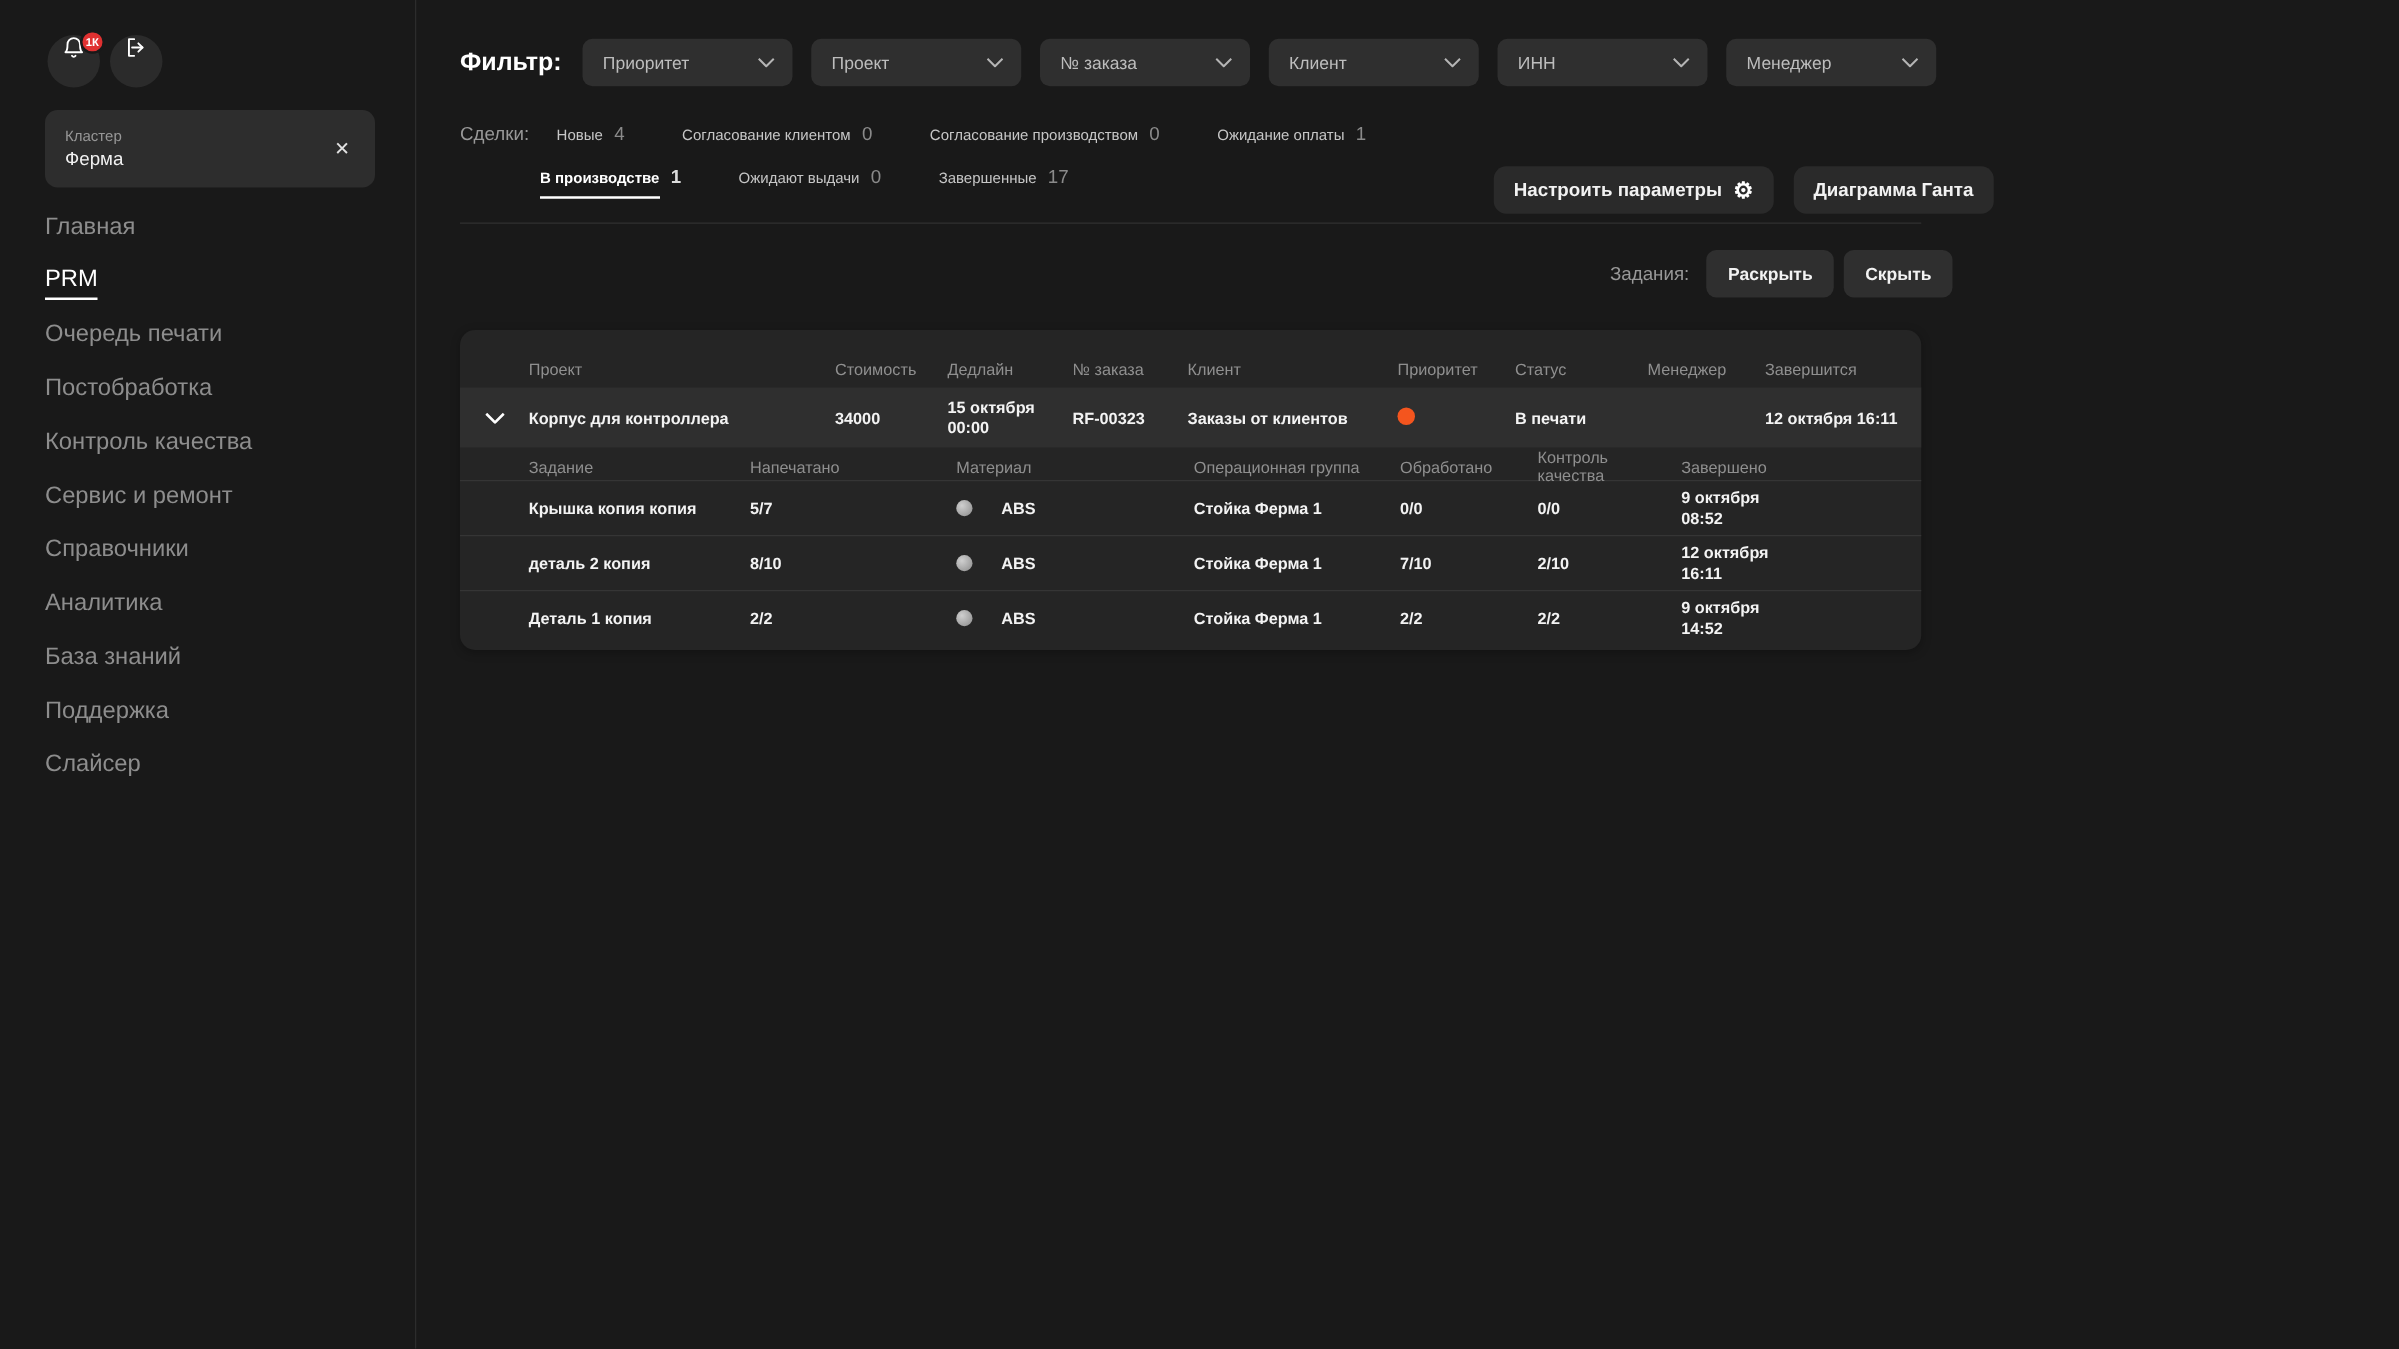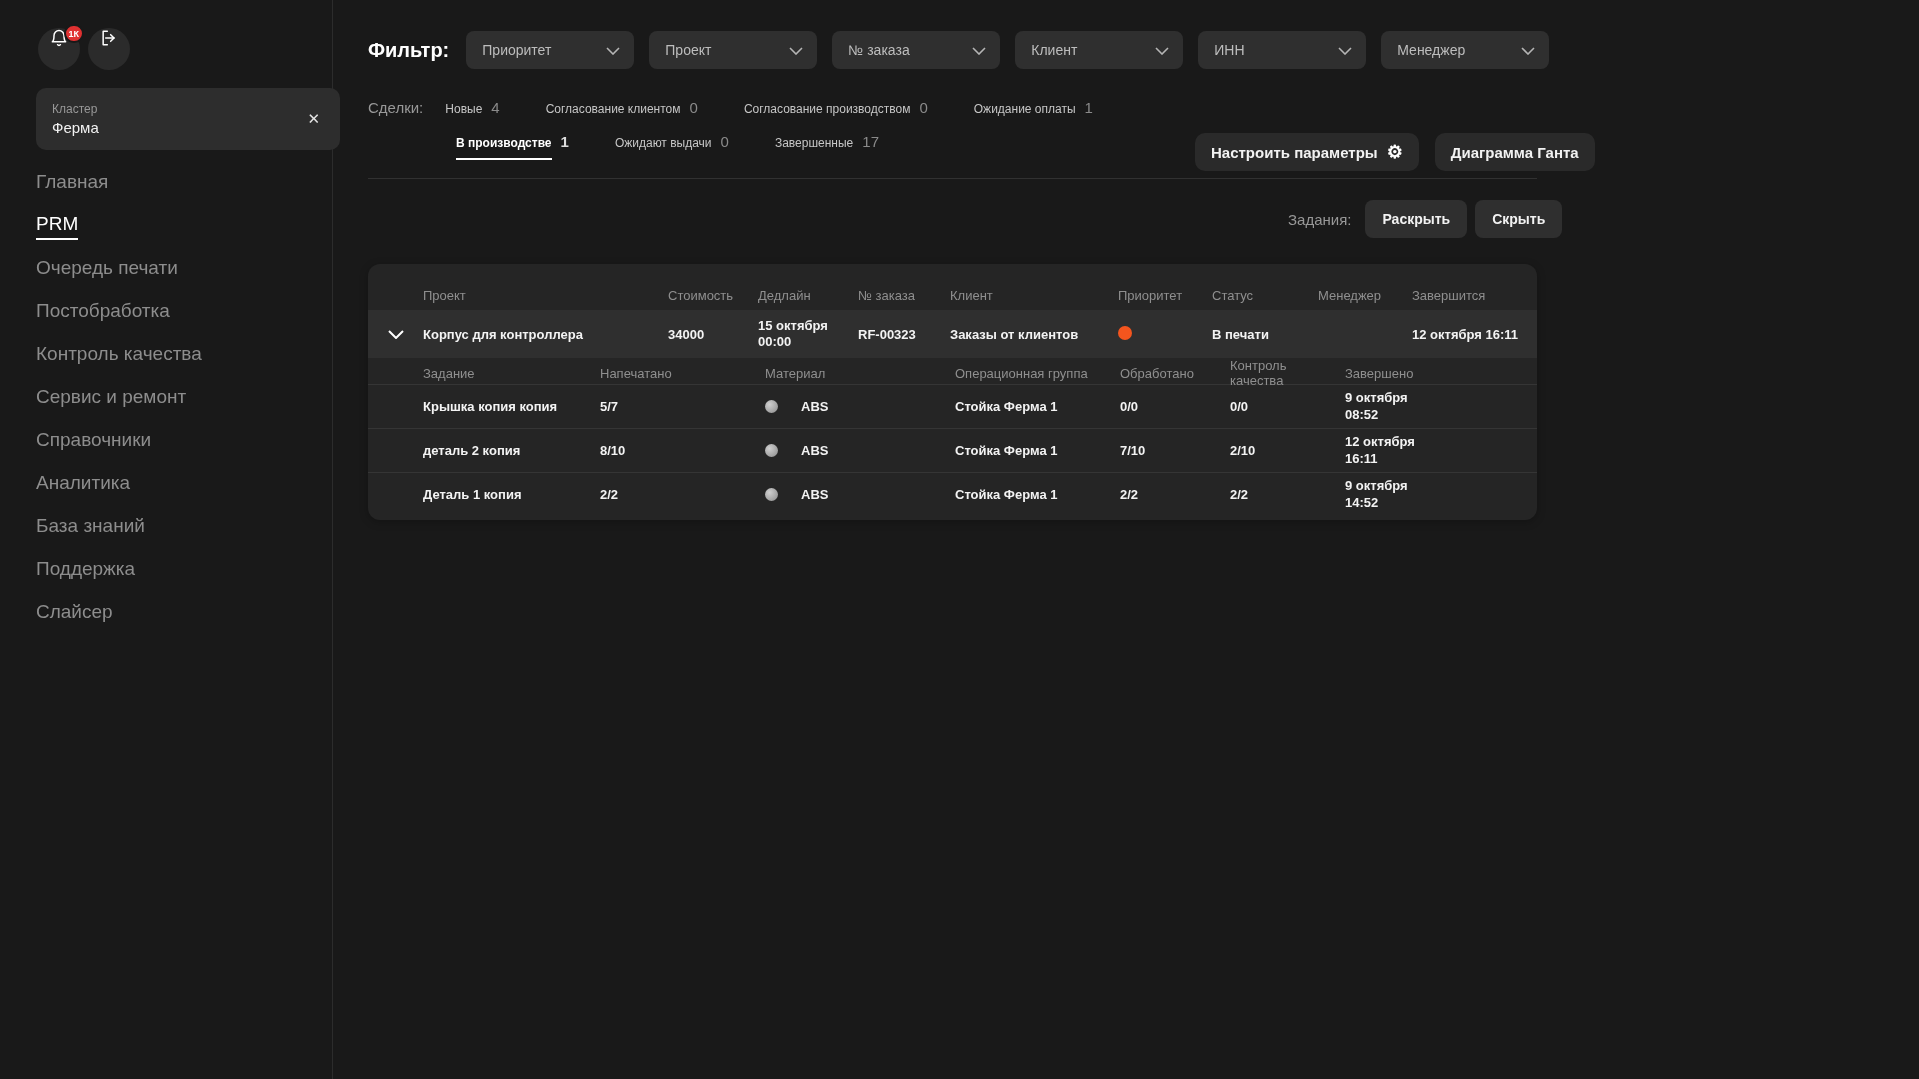--- a/index.html
+++ b/index.html
@@ -4,40 +4,40 @@
 <style>
   * { margin:0; padding:0; box-sizing:border-box; }
   html,body { width:1919px; height:1079px; background:#191919; font-family:"Liberation Sans", sans-serif; color:#e6e6e6; overflow:hidden; }
   body { position:relative; }
 
   
   .sidebar { position:absolute; left:0; top:0; width:333px; height:1079px; border-right:1px solid #2c2c2c; }
   .top-icons { position:absolute; left:38px; top:28px; display:flex; gap:8px; }
   .icon-circle { position:relative; width:42px; height:42px; border-radius:50%; background:#2b2b2b; display:flex; align-items:flex-start; justify-content:center; cursor:pointer; }
   .badge { position:absolute; top:-4px; right:-4px; min-width:19px; height:19px; padding:0 3px; background:#e03131; border:2px solid #191919; border-radius:10px; font-size:9px; font-weight:bold; color:#fff; display:flex; align-items:center; justify-content:center; }
-  .cluster-card { position:absolute; left:36px; top:88px; width:304px; height:62px; background:#2d2d2d; border-radius:10px; padding:10px 16px; display:flex; align-items:center; justify-content:space-between; }
+  .cluster-card { position:absolute; left:36px; top:88px; width:264px; height:62px; background:#2d2d2d; border-radius:10px; padding:10px 16px; display:flex; align-items:center; justify-content:space-between; }
   .cluster-text { display:flex; flex-direction:column; gap:3px; }
   .cluster-label { font-size:12px; color:#979797; }
   .cluster-value { font-size:15px; color:#f1f1f1; }
   .cluster-close { color:#e3e3e3; font-size:15px; cursor:pointer; padding:4px; }
   .menu { position:absolute; left:36px; top:162px; display:flex; flex-direction:column; }
   .menu-item { height:43px; display:flex; align-items:center; font-size:19px; color:#8d8d8d; cursor:pointer; }
   .menu-item span { padding-bottom:3px; }
   .menu-item.active span { color:#ffffff; border-bottom:2px solid #ffffff; }
 
   
   .filters { position:absolute; left:368px; top:31px; display:flex; align-items:center; }
   .filters-title { font-size:20px; font-weight:bold; color:#ffffff; margin-right:17px; }
   .dropdown { width:168px; height:38px; background:#2f2f2f; border-radius:8px; display:flex; align-items:center; justify-content:space-between; padding:0 14px 0 16px; margin-right:15px; cursor:pointer; }
   .dropdown:last-child { margin-right:0; }
   .dropdown-label { font-size:14px; color:#bdbdbd; }
 
   .deals-row { position:absolute; left:368px; top:99px; display:flex; align-items:center; }
   .deals-title { font-size:15px; color:#989898; margin-right:22px; }
-  .tabs-row2 { position:absolute; left:456px; top:133px; display:flex; align-items:flex-start; }
+  .tabs-row2 { position:absolute; left:432px; top:133px; display:flex; align-items:flex-start; }
   .tab { display:flex; align-items:baseline; margin-right:46px; cursor:pointer; }
   .tab-label { font-size:12px; color:#c6c6c6; }
   .tab-count { font-size:15px; color:#8a8a8a; margin-left:9px; }
   .tab.active .tab-label { color:#ffffff; font-weight:bold; padding-bottom:8px; border-bottom:2px solid #ffffff; }
   .tab.active .tab-count { color:#dcdcdc; font-weight:bold; }
 
   .top-actions { position:absolute; top:89px; left:1195px; display:flex; gap:16px; }
   .action-btn { height:38px; background:#2a2a2a; border-radius:10px; display:flex; align-items:center; gap:9px; padding:0 16px; font-size:15px; font-weight:600; color:#f2f2f2; cursor:pointer; white-space:nowrap;margin-top:44px; }
   .gear { font-size:18px; line-height:1; color:#fff; }
 

